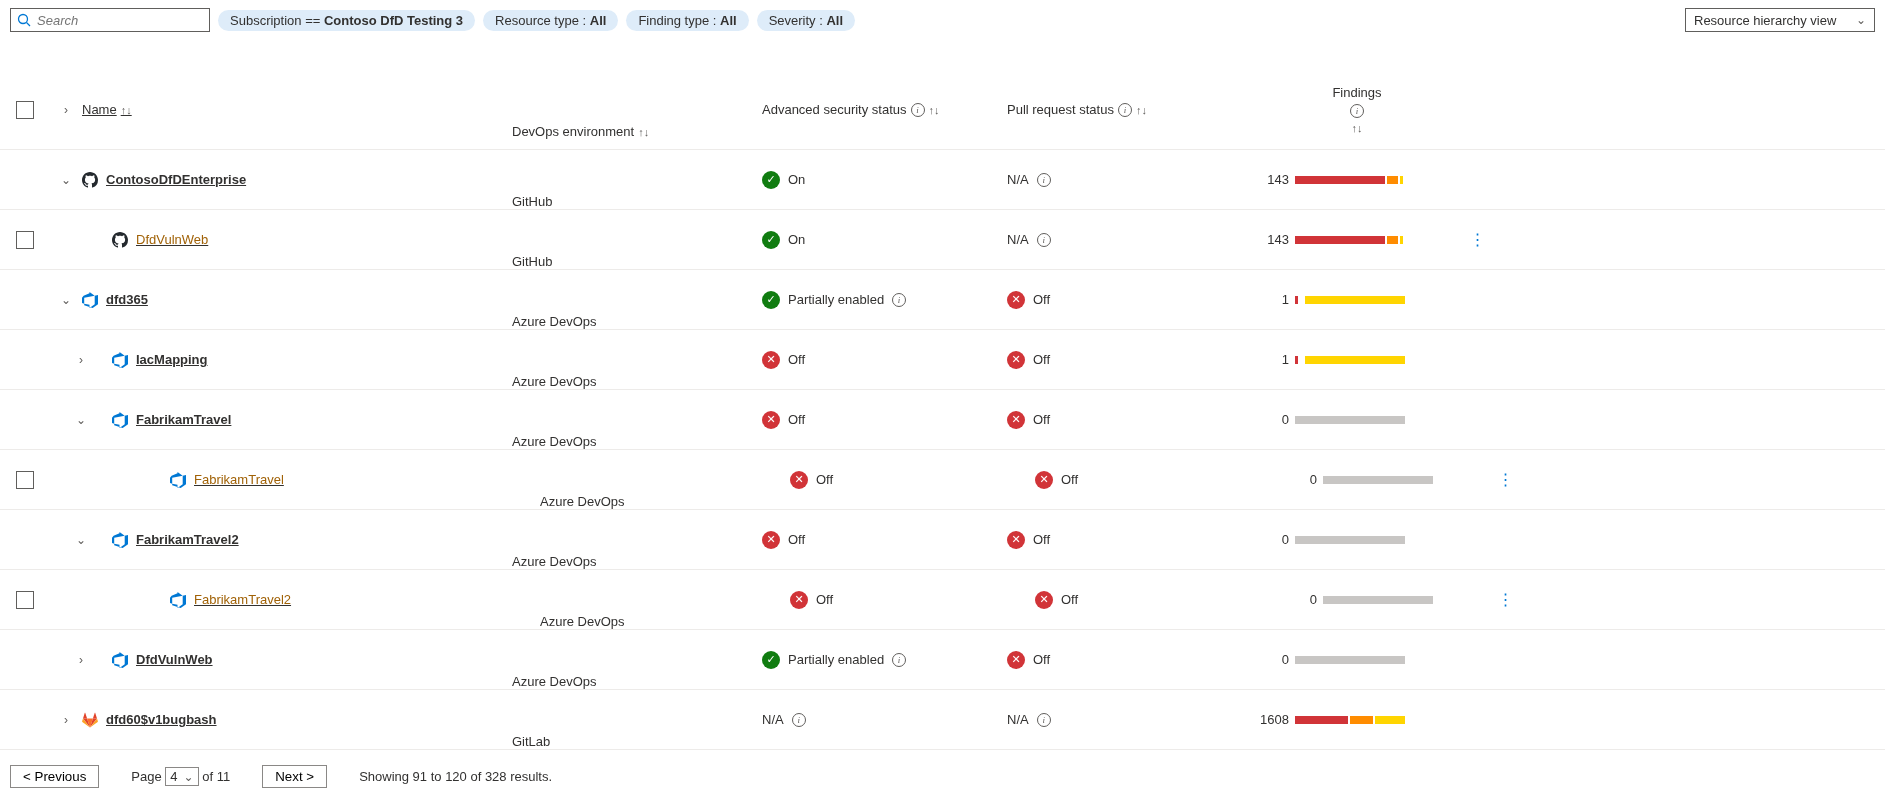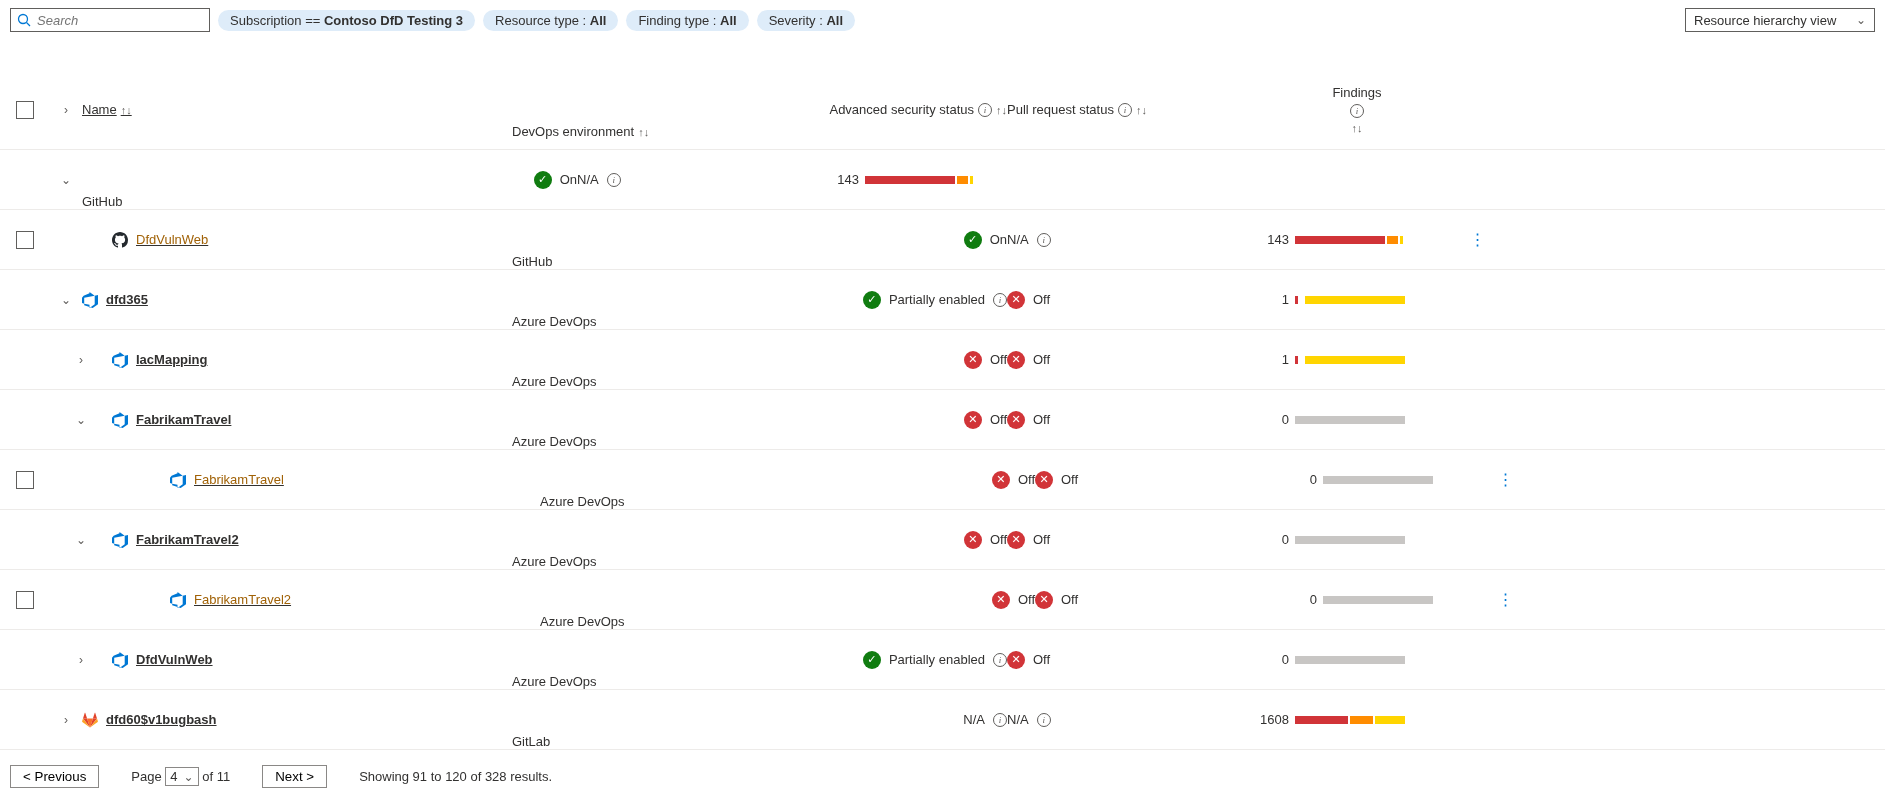--- a/index.html
+++ b/index.html
@@ -17,21 +17,21 @@
   
   .table { margin-top: 30px; }
   .thead { display: flex; align-items: center; border-bottom: 1px solid #edebe9; padding: 10px 0; color: #323130; font-size: 13px; }
   .thead .th { font-weight: 400; display: flex; align-items: center; gap: 4px; }
   .sort-icon, .info-icon { color: #605e5c; font-size: 11px; }
 
   .col-check   { width: 50px; display:flex; justify-content:center;}
   .col-chev    { width: 32px; display:flex; justify-content:center;}
   .col-name    { width: 430px; display:flex; align-items:center;text-decoration:underline;}
   .col-env     { width: 250px; margin-top: 44px; }
-  .col-adv     { width: 245px; display:flex; align-items:center; gap:8px;justify-content:flex-end;}
+  .col-adv     { width: 245px; display:flex; align-items:center; gap:8px;}
   .col-pr      { width: 250px; display:flex; align-items:center; gap:8px;}
   .col-find    { width: 200px; display:flex; align-items:center; gap:8px;flex-direction:column;}
   .col-act     { width: 40px;  display:flex; justify-content:center; }
 
   .tr { display: flex; align-items: center; min-height: 42px; border-bottom: 1px solid #edebe9; }
   .tr .col-chev { color: #605e5c; cursor: pointer; }
   
   input[type=checkbox]{ width:18px; height:18px; border:1px solid #605e5c; appearance:none; background:#fff; cursor:pointer;}
   
   .name-cell { display:flex; align-items:center; gap:8px;}
@@ -156,20 +156,28 @@
         <span class="sort-icon">↑↓</span>
       </div>
     <div class="col-act"></div>
   </div>
   <div id="tbody">
       <div class="tr">
     <div class="col-check"></div>
     <div class="col-chev ind-0">
           <span class="chev">⌄</span>
         </div>
+    <div class="col-name">
+          <div class="name-cell ind-0">
+            <svg class="icon-gh" viewBox="0 0 16 16">
+              <use href="#i-github"></use>
+            </svg>
+            <span class="" style="font-weight:600;">ContosoDfDEnterprise</span>
+          </div>
+        </div>
     <div class="col-env"><span>GitHub</span></div>
     <div class="col-adv">
           <span class="status-circle status-on">✓</span>
           <span>On</span>
         </div>
     <div class="col-pr">
           <span>N/A</span> 
           <span class="info-circle">i</span>
         </div>
     <div class="col-find">

